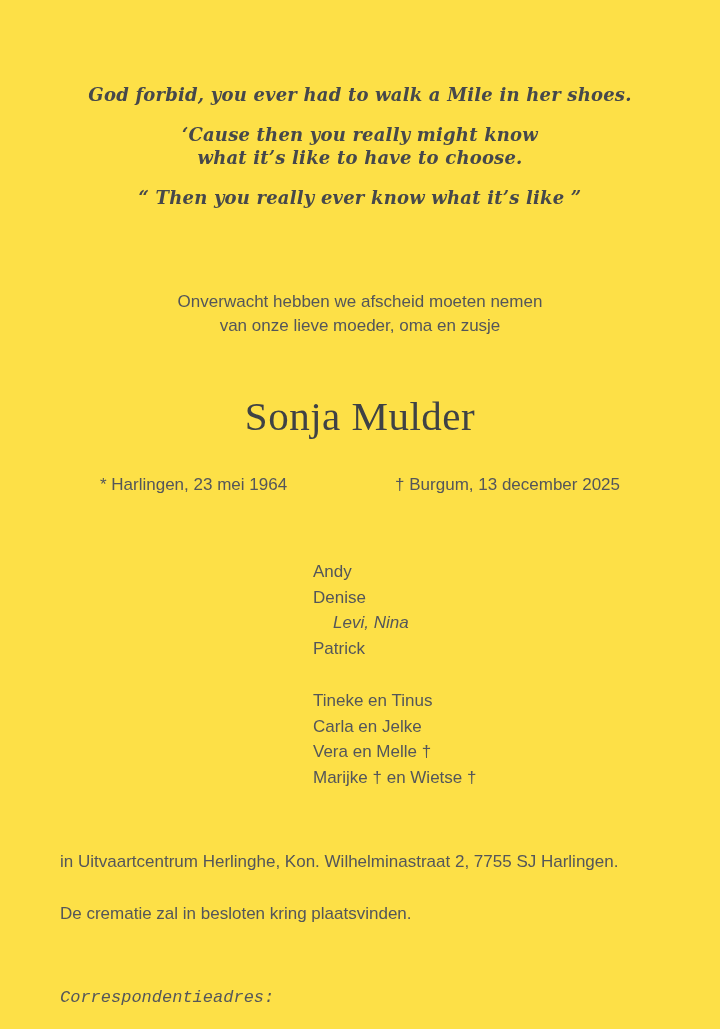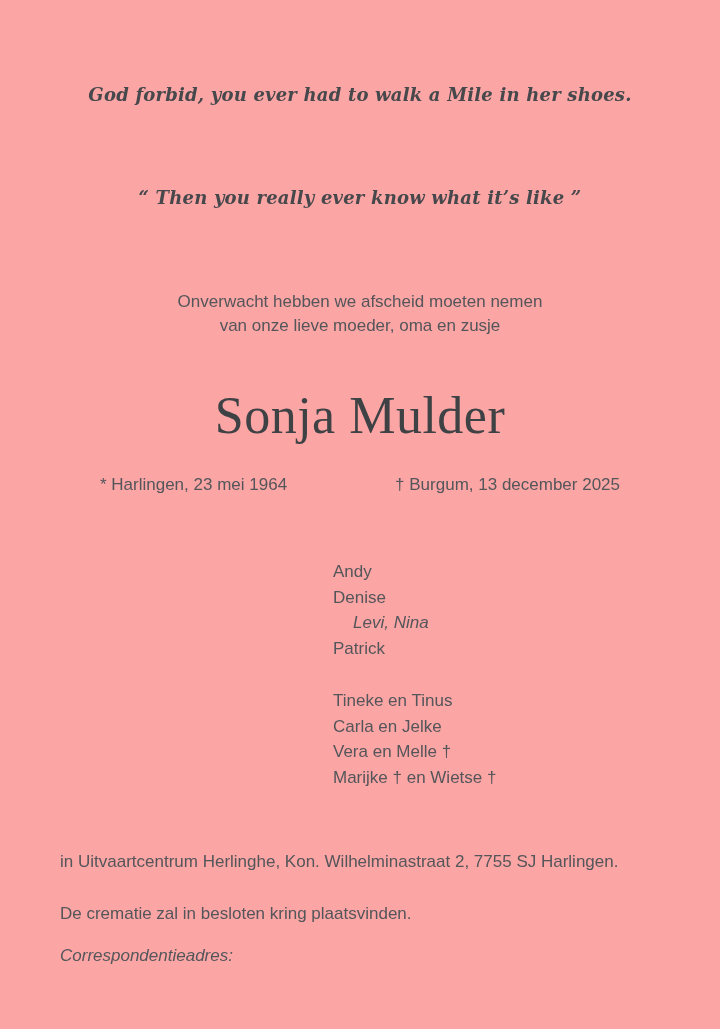--- a/index.html
+++ b/index.html
@@ -4,21 +4,21 @@
 <style>
   html, body {
     margin: 0;
     padding: 0;
     background: #fdfdfd;
   }
   .card {
     position: relative;
     width: 720px;
     height: 1029px;
-    background: #fca5a5;
+    background: #fde047;
     font-family: "Liberation Sans", "DejaVu Sans", sans-serif;
     color: #54565a;
     overflow: hidden;
   }
   
   .quote {
     position: absolute;
     left: 0; right: 0;
     text-align: center;
     font-family: "DejaVu Serif", "Liberation Serif", serif;
@@ -44,21 +44,21 @@
   }
 
   
   .deceased-name {
     position: absolute;
     left: 0; right: 0;
     top: 393px;
     text-align: center;
     font-family: "Liberation Serif", "DejaVu Serif", serif;
     font-weight: 400;
-    font-size: 52px;
+    font-size: 41px;
     line-height: 46px;
     color: #3f4245;
     letter-spacing: 0.5px;
   }
 
   
   .dates {
     position: absolute;
     left: 0; right: 0;
     top: 474px;
@@ -68,50 +68,53 @@
     font-size: 17px;
     line-height: 22px;
   }
 
   
   .family-group {
     position: absolute;
     left: 313px;
     font-size: 17px;
     line-height: 25.5px;
-    margin-left: 20px;
   }
   .family-group-1 { top: 559px; }
   .family-group-2 { top: 688px; }
   .grandchildren {
     font-style: italic;
     padding-left: 20px;
     text-align: right;
   }
 
   
   .info {
     position: absolute;
     left: 60px;
     right: 24px;
     font-size: 17px;
     line-height: 25px;
   }
   .info-condolence { top: 849px; }
   .info-cremation { top: 901px; }
-  .info-correspondence { top: 945px; line-height: 21.5px; }
+  .info-correspondence { top: 987px; line-height: 21.5px; font-family: Liberation Mono, monospace; }
   .italic { font-style: italic; }
 </style>
 </head>
 <body>
 
 <div class="card">
 
   <div class="quote quote-line1">God forbid, you ever had to walk a Mile in her shoes.</div>
 
+  <div class="quote quote-stanza2">
+    <div>‘Cause then you really might know</div>
+    <div>what it’s like to have to choose.</div>
+  </div>
 
   <div class="quote quote-line4">“ Then you really ever know what it’s like ”</div>
 
   <div class="announcement">
     <div>Onverwacht hebben we afscheid moeten nemen</div>
     <div>van onze lieve moeder, oma en zusje</div>
   </div>
 
   <div class="deceased-name">Sonja Mulder</div>
 

